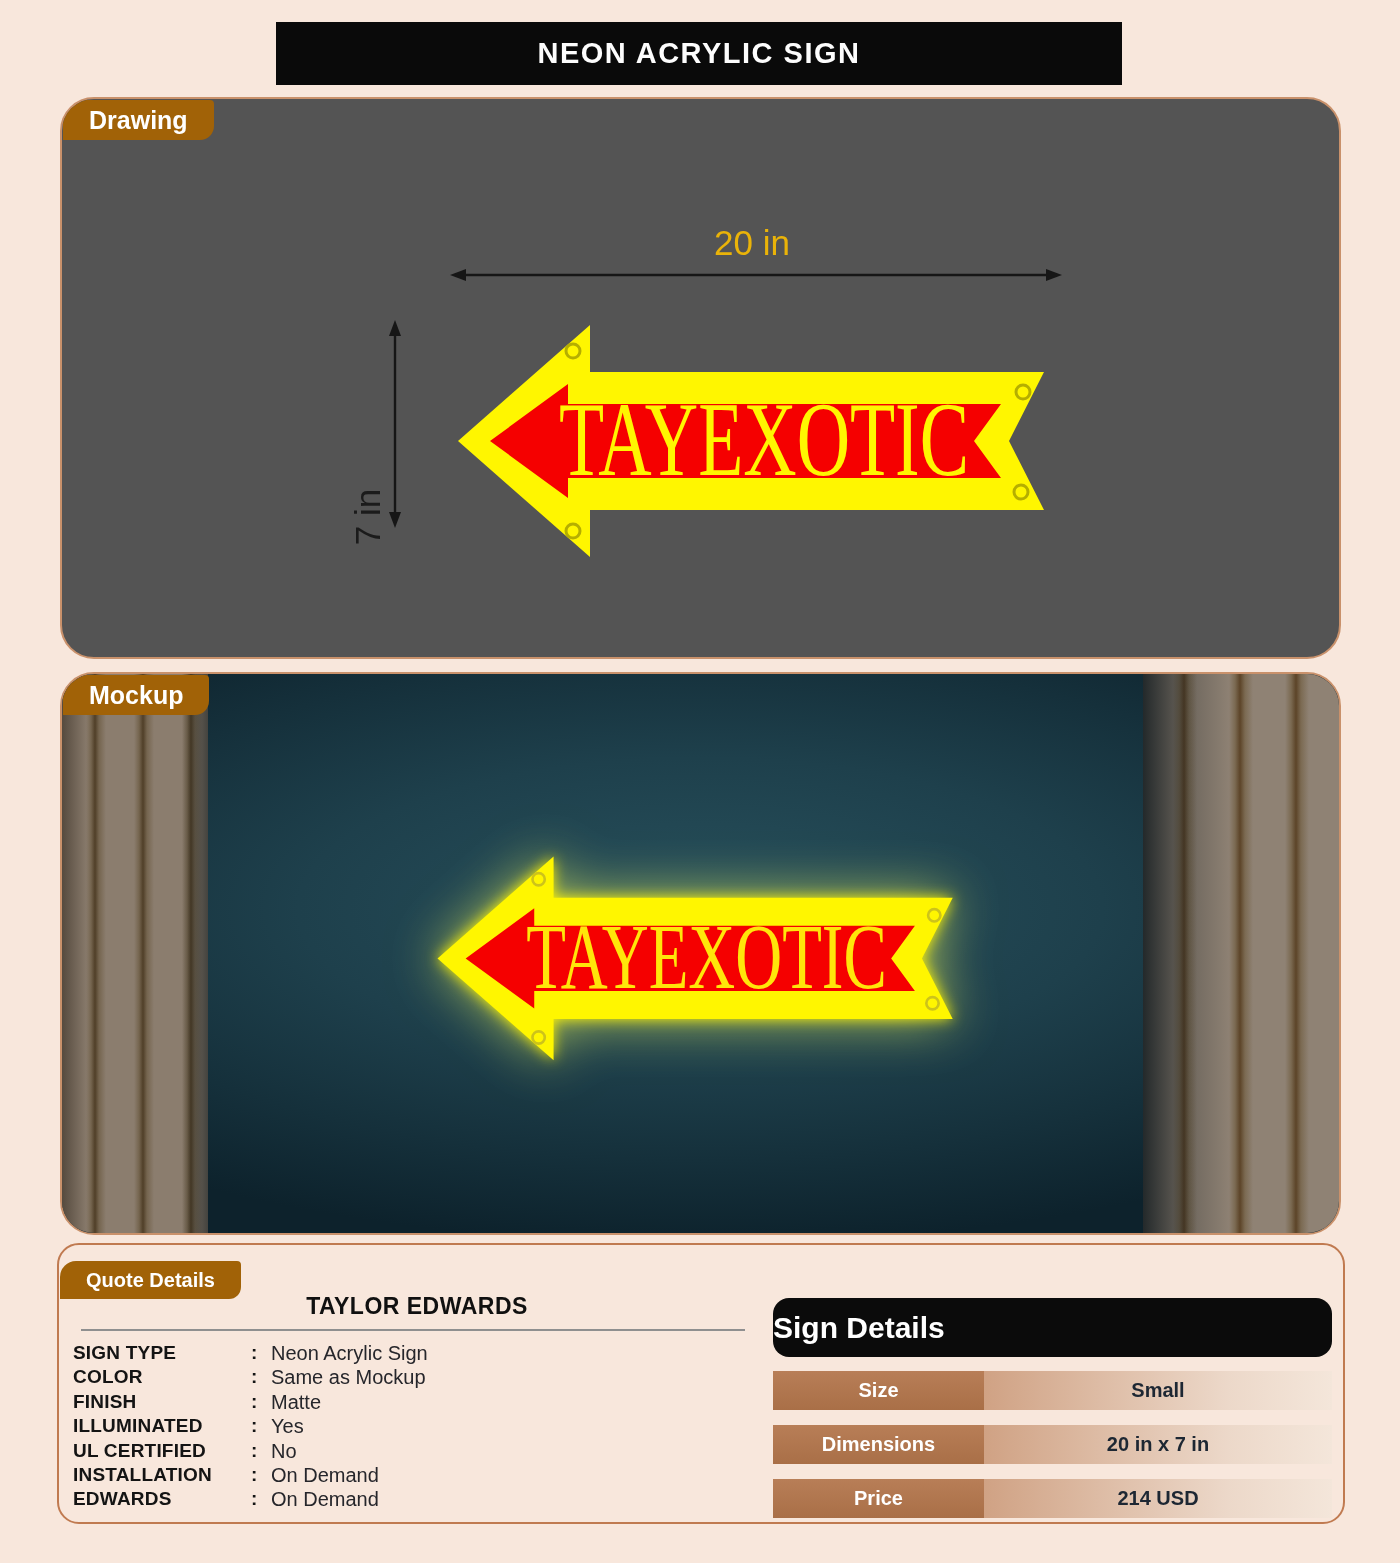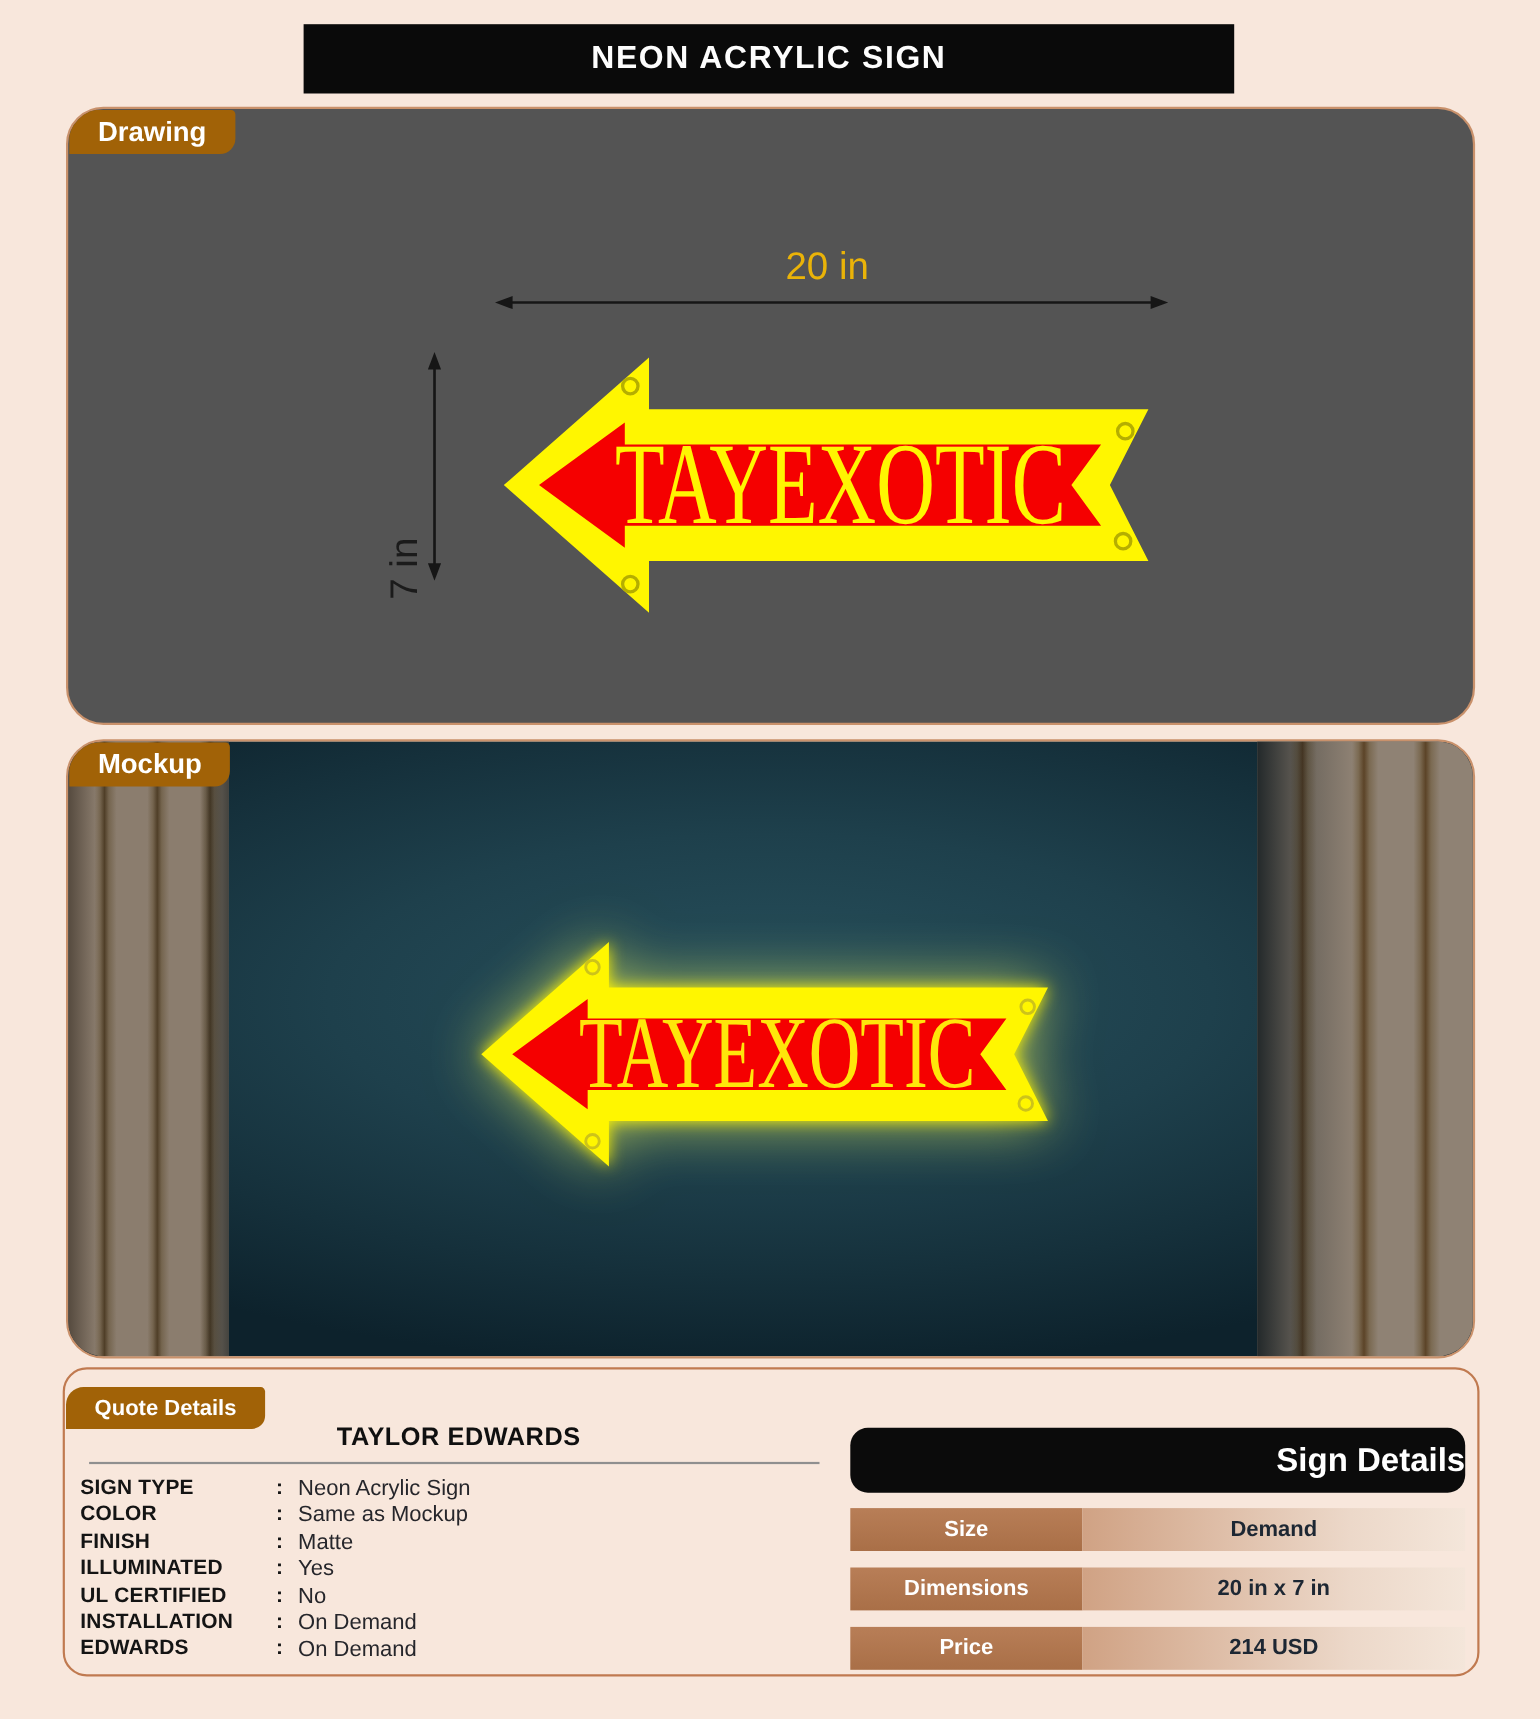--- a/index.html
+++ b/index.html
@@ -91,21 +91,21 @@
 
   .fields{position:absolute;left:14px;top:96px;width:690px;}
   .field-row{display:flex;line-height:24.4px;}
   .f-label{width:178px;font-weight:bold;font-size:19px;color:#141414;letter-spacing:.2px;}
   .f-colon{width:20px;font-weight:bold;font-size:19px;color:#141414;}
   .f-value{font-size:20px;color:#26262b;}
 
   .sign-details{position:absolute;left:714px;top:53px;width:561px;}
   .sd-header{
     width:559px;height:59px;background:#0b0b0b;border-radius:16px;
-    display:flex;align-items:center;justify-content:flex-end;
+    display:flex;align-items:center;justify-content:flex-start;
     color:#ffffff;font-size:30px;font-weight:bold;
   }
   .sd-row{display:flex;height:39px;margin-top:15px;}
   .sd-row.first{margin-top:14px;}
   .sd-label{
     width:211px;background:linear-gradient(180deg,#b87e57,#a96f47);
     color:#ffffff;font-size:20px;font-weight:bold;
     display:flex;align-items:center;justify-content:center;
   }
   .sd-value{
@@ -224,21 +224,21 @@
         <span class="f-value">On Demand</span>
       </div>
     </div>
 
     <div class="sign-details">
       <div class="sd-header">
         <span>Sign Details</span>
       </div>
       <div class="sd-row first">
         <div class="sd-label">Size</div>
-        <div class="sd-value">Demand</div>
+        <div class="sd-value">Small</div>
       </div>
       <div class="sd-row">
         <div class="sd-label">Dimensions</div>
         <div class="sd-value">20 in x 7 in</div>
       </div>
       <div class="sd-row">
         <div class="sd-label">Price</div>
         <div class="sd-value">214 USD</div>
       </div>
     </div>

